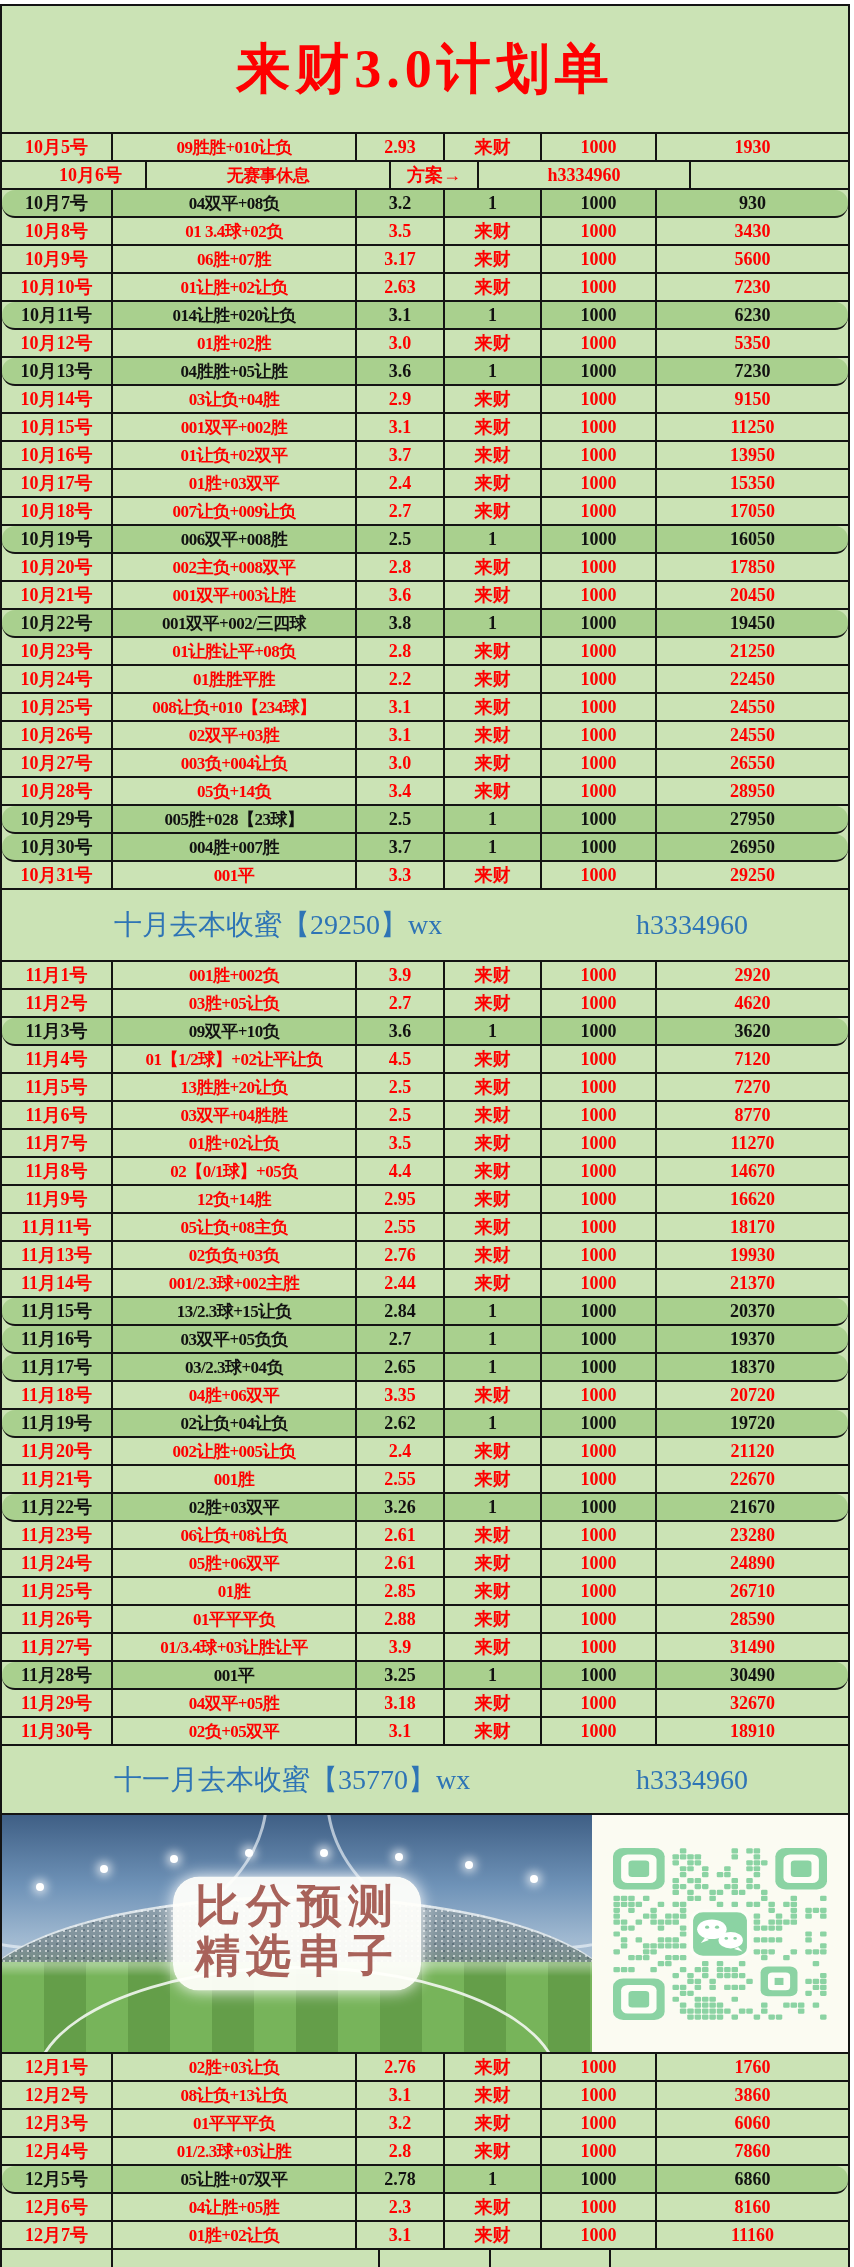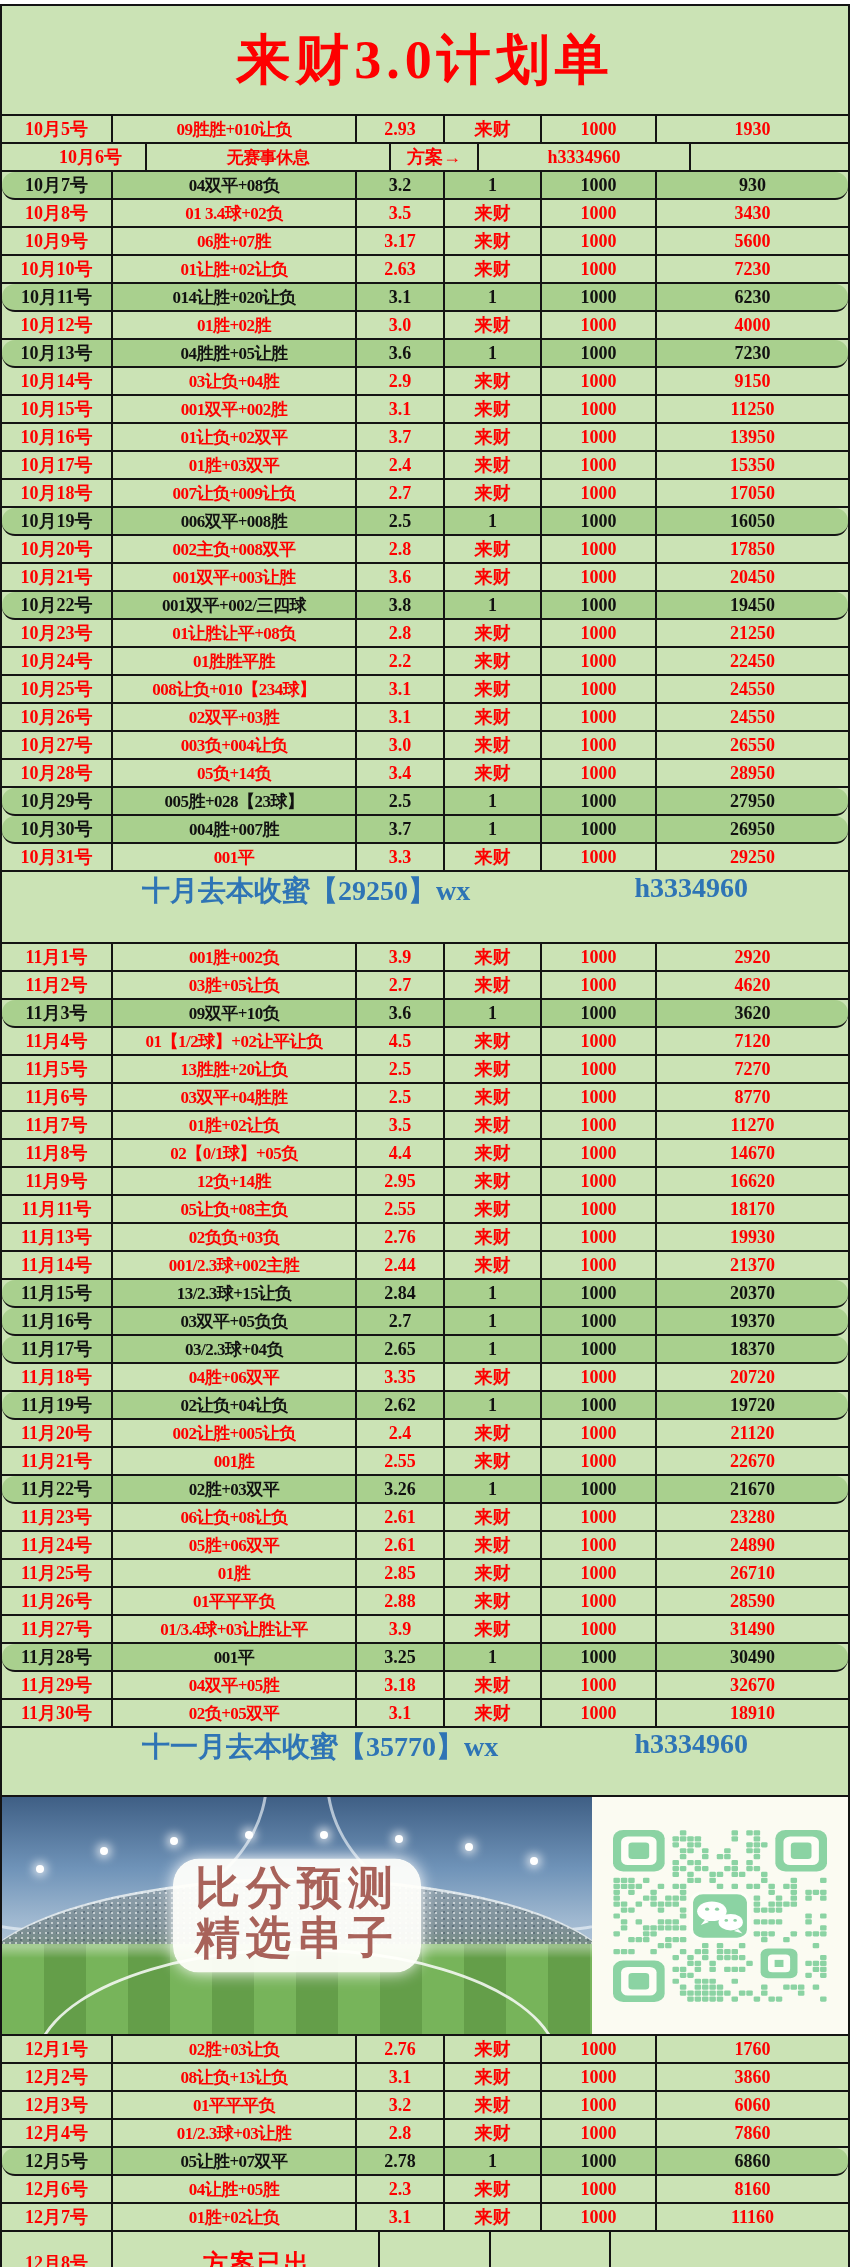--- a/index.html
+++ b/index.html
@@ -1,40 +1,40 @@
 <!DOCTYPE html>
 <html style="--bg-light: #cbe3b5; --bg-dark: #a9d08e; --win: #fe0000; --loss: #111111; --blue: #2e74b5; --banner-text: #a8625a; --qr-green: #8bd3a3; --panel: #fbfbf2; --border: #141414;"><head>
 <meta charset="utf-8">
 <style>
   html,body{margin:0;padding:0;}
   body{width:854px;height:2267px;background:#ffffff;position:relative;overflow:hidden;
        font-family:"Liberation Serif","DejaVu Serif",serif;}
   .sheet{position:absolute;left:0;top:4px;width:846px;border:2px solid var(--border);
          background:var(--bg-light);}
   
-  .title-block{height:110px;border-bottom:2px solid var(--border);box-sizing:border-box;
+  .title-block{height:128px;border-bottom:2px solid var(--border);box-sizing:border-box;
                display:flex;align-items:center;justify-content:center;}
   .title-block .t{color:var(--win);font-size:54px;font-weight:700;letter-spacing:5px;}
   
   .trow{display:grid;grid-template-columns:111px 244px 88px 97px 115px 191px;
         height:28px;box-sizing:border-box;border-bottom:2px solid var(--border);
         font-weight:700;font-size:18px;}
   .trow.w,.trow.notice{color:var(--win);}
   .trow.l{background:var(--bg-dark);color:var(--loss);border-radius:13px;}
   .trow.notice{grid-template-columns:111px 244px 88px 212px 191px;padding-left:34px;}
   .trow.pending{grid-template-columns:111px 244px 88px 97px 306px;height:62px;
                 border-bottom:none;color:var(--win);gap:23px;}
   .trow.pending .c:nth-child(2){font-size:25px;letter-spacing:2px;}
   .c{border-right:2px solid var(--border);box-sizing:border-box;display:flex;
      align-items:center;justify-content:center;overflow:hidden;white-space:nowrap;}
   .c:last-child{border-right:none;}
   .trow .c:nth-child(2){letter-spacing:-0.5px;font-size:17px;}
   
   .summary{height:72px;box-sizing:border-box;border-bottom:2px solid var(--border);
-           display:flex;color:var(--blue);font-weight:700;font-size:28px;padding-left:28px;}
+           display:flex;align-items:center;color:var(--blue);font-weight:400;font-size:28px;}
   .summary.nov{height:69px;}
   .summary .lbl{margin-left:112px;}
   .summary .ct{margin-left:auto;margin-right:100px;}
   
   .banner{height:239px;box-sizing:border-box;border-bottom:2px solid var(--border);
           display:flex;}
   .stadium{width:590px;position:relative;overflow:hidden;}
   .sky{position:absolute;inset:0;
        background:linear-gradient(180deg,#3f5f85 0%,#6f93b8 30%,#9fb8d0 52%,#b7c8d8 68%,#b7c8d8 100%);}
   .roof{position:absolute;width:420px;height:300px;border:3px solid rgba(238,244,249,.65);
@@ -136,21 +136,21 @@
         <div class="c">1</div>
         <div class="c">1000</div>
         <div class="c">6230</div>
       </div>
       <div class="trow w">
         <div class="c">10月12号</div>
         <div class="c">01胜+02胜</div>
         <div class="c">3.0</div>
         <div class="c">来财</div>
         <div class="c">1000</div>
-        <div class="c">4000</div>
+        <div class="c">5350</div>
       </div>
       <div class="trow l">
         <div class="c">10月13号</div>
         <div class="c">04胜胜+05让胜</div>
         <div class="c">3.6</div>
         <div class="c">1</div>
         <div class="c">1000</div>
         <div class="c">7230</div>
       </div>
       <div class="trow w">

